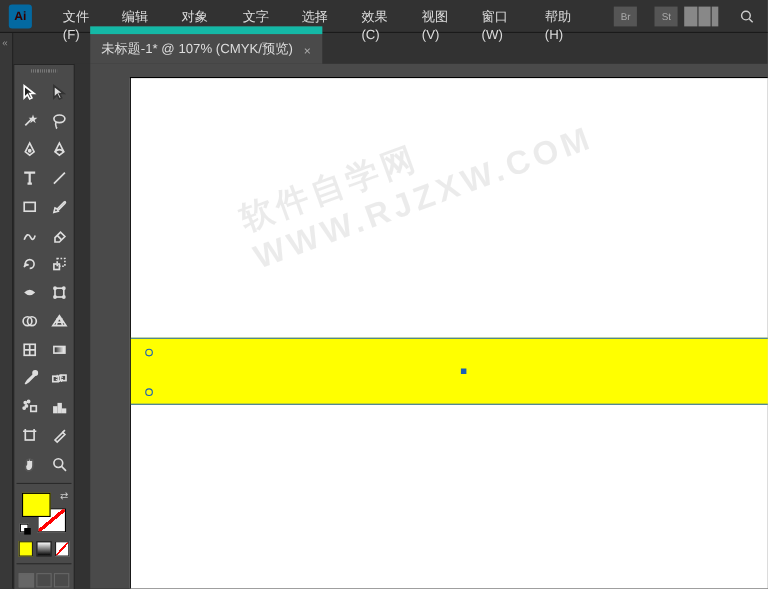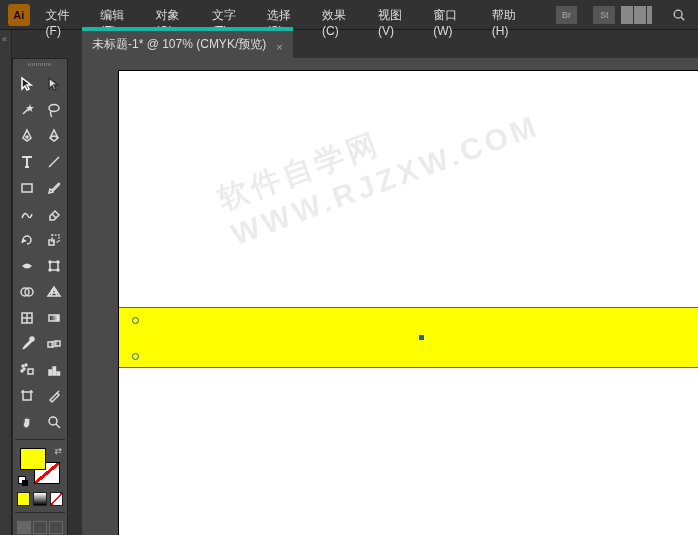--- a/index.html
+++ b/index.html
@@ -1,29 +1,29 @@
 <!DOCTYPE html>
 <html><head>
 <meta charset="utf-8">
 <style>
 * { margin: 0; padding: 0; box-sizing: border-box; font-family: "Microsoft YaHei", Arial, sans-serif; }
 body { background: #323232; width: 698px; height: 535px; overflow: hidden; font-size: 12px; color: #ddd; }
 
 
 .menu-bar { height: 30px; background: #323232; display: flex; align-items: center; padding: 0 8px; border-bottom: 1px solid #1a1a1a; }
-.app-logo { width: 22px; height: 22px; background: #a16207; color: #330000; font-weight: bold; font-size: 11px; display: flex; align-items: center; justify-content: center; border-radius: 3px; margin-right: 8px; }
+.app-logo { width: 22px; height: 22px; background: #0369a1; color: #330000; font-weight: bold; font-size: 11px; display: flex; align-items: center; justify-content: center; border-radius: 3px; margin-right: 20px; }
 .menu-item { padding: 4px 8px; color: #ddd; cursor: pointer; font-size: 12px; margin-top: 15px; }
 .menu-spacer { flex: 1; }
 .menu-right-icon { width: 22px; height: 18px; background: #555; margin-left: 16px; display: flex; align-items: center; justify-content: center; font-size: 9px; color: #aaa; }
 .workspace-switcher { width: 32px; height: 18px; margin-left: 6px; display: flex; gap:1px; }
 .ws-block { flex:1; background:#888; }
 
 
 .tab-bar { height: 28px; background: #323232; display: flex; align-items: flex-end; padding-left: 82px; }
-.doc-tab { background: #4a4a4a; color: #ddd; padding: 5px 10px; font-size: 12px; display: flex; align-items: flex-end; border-top: 4px solid #14b8a6; }
+.doc-tab { background: #4a4a4a; color: #ddd; padding: 5px 10px; font-size: 12px; display: flex; align-items: flex-end; border-top: 7px solid #14b8a6; }
 .tab-close { margin-left: 10px; color: #aaa; cursor: pointer; font-size: 11px; }
 
 
 .panel-collapse { position: absolute; left: 0; top: 30px; width: 12px; height: 505px; background: #383838; border-right: 1px solid #222; }
 .panel-collapse-handle { position:absolute; top:4px; left:2px; color:#999; font-size:9px; }
 
 
 .tools-panel { position: absolute; left: 12px; top: 58px; width: 56px; background: #4a4a4a; border: 1px solid #222; padding: 4px 0; }
 .tools-panel .grip { height: 6px; display:flex; justify-content:center; margin-bottom:2px;}
 .tools-panel .grip span { width:24px; height:3px; background: repeating-linear-gradient(90deg,#777,#777 1px,transparent 1px,transparent 2px);}

